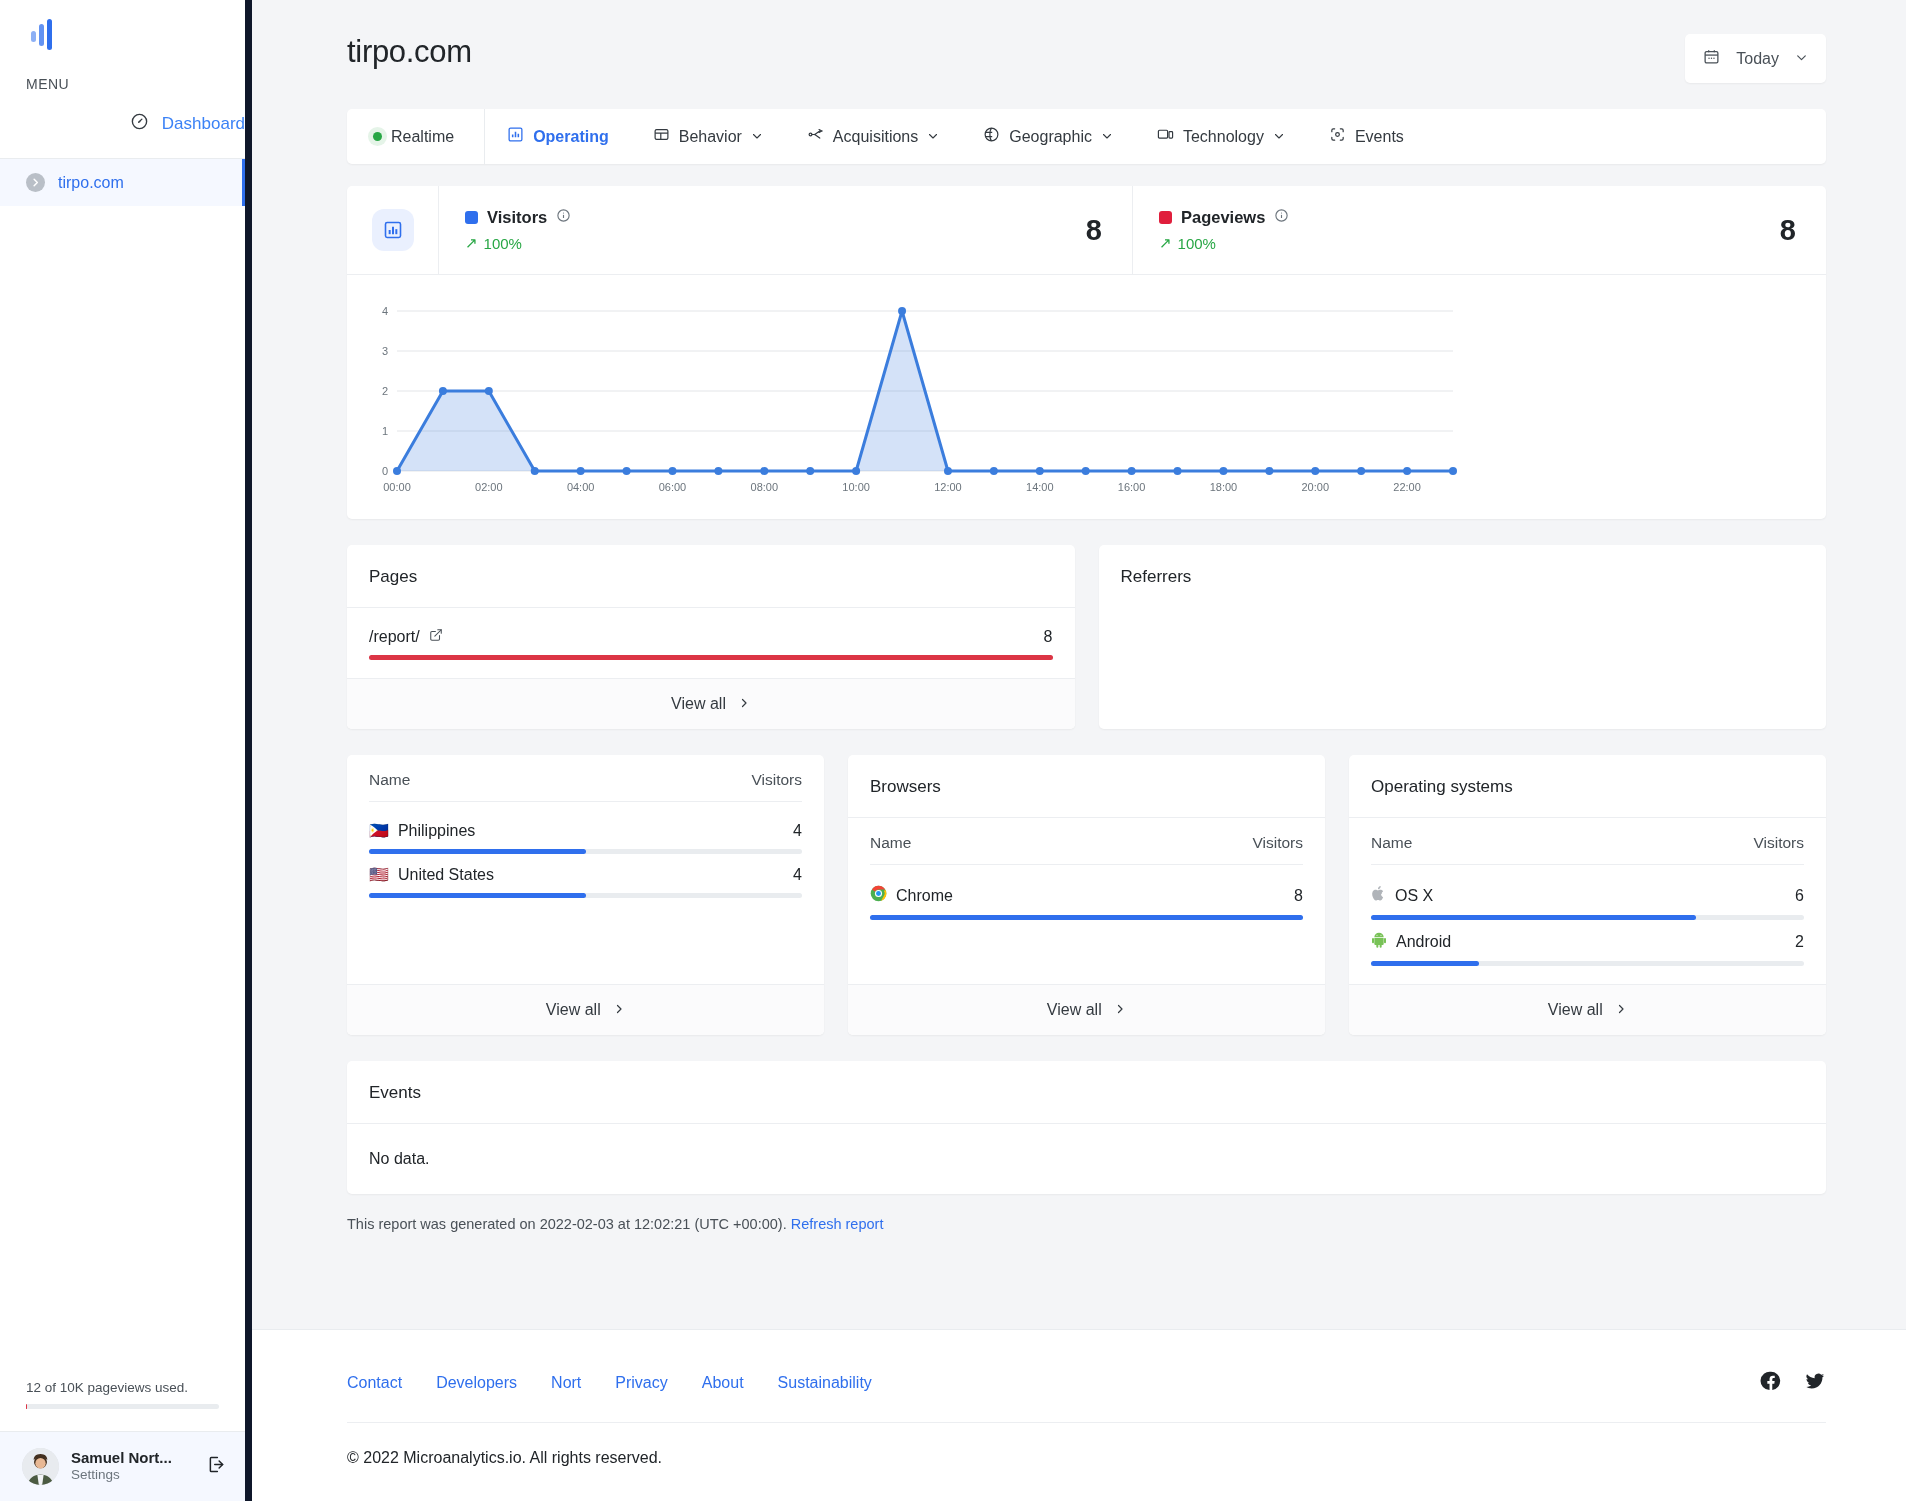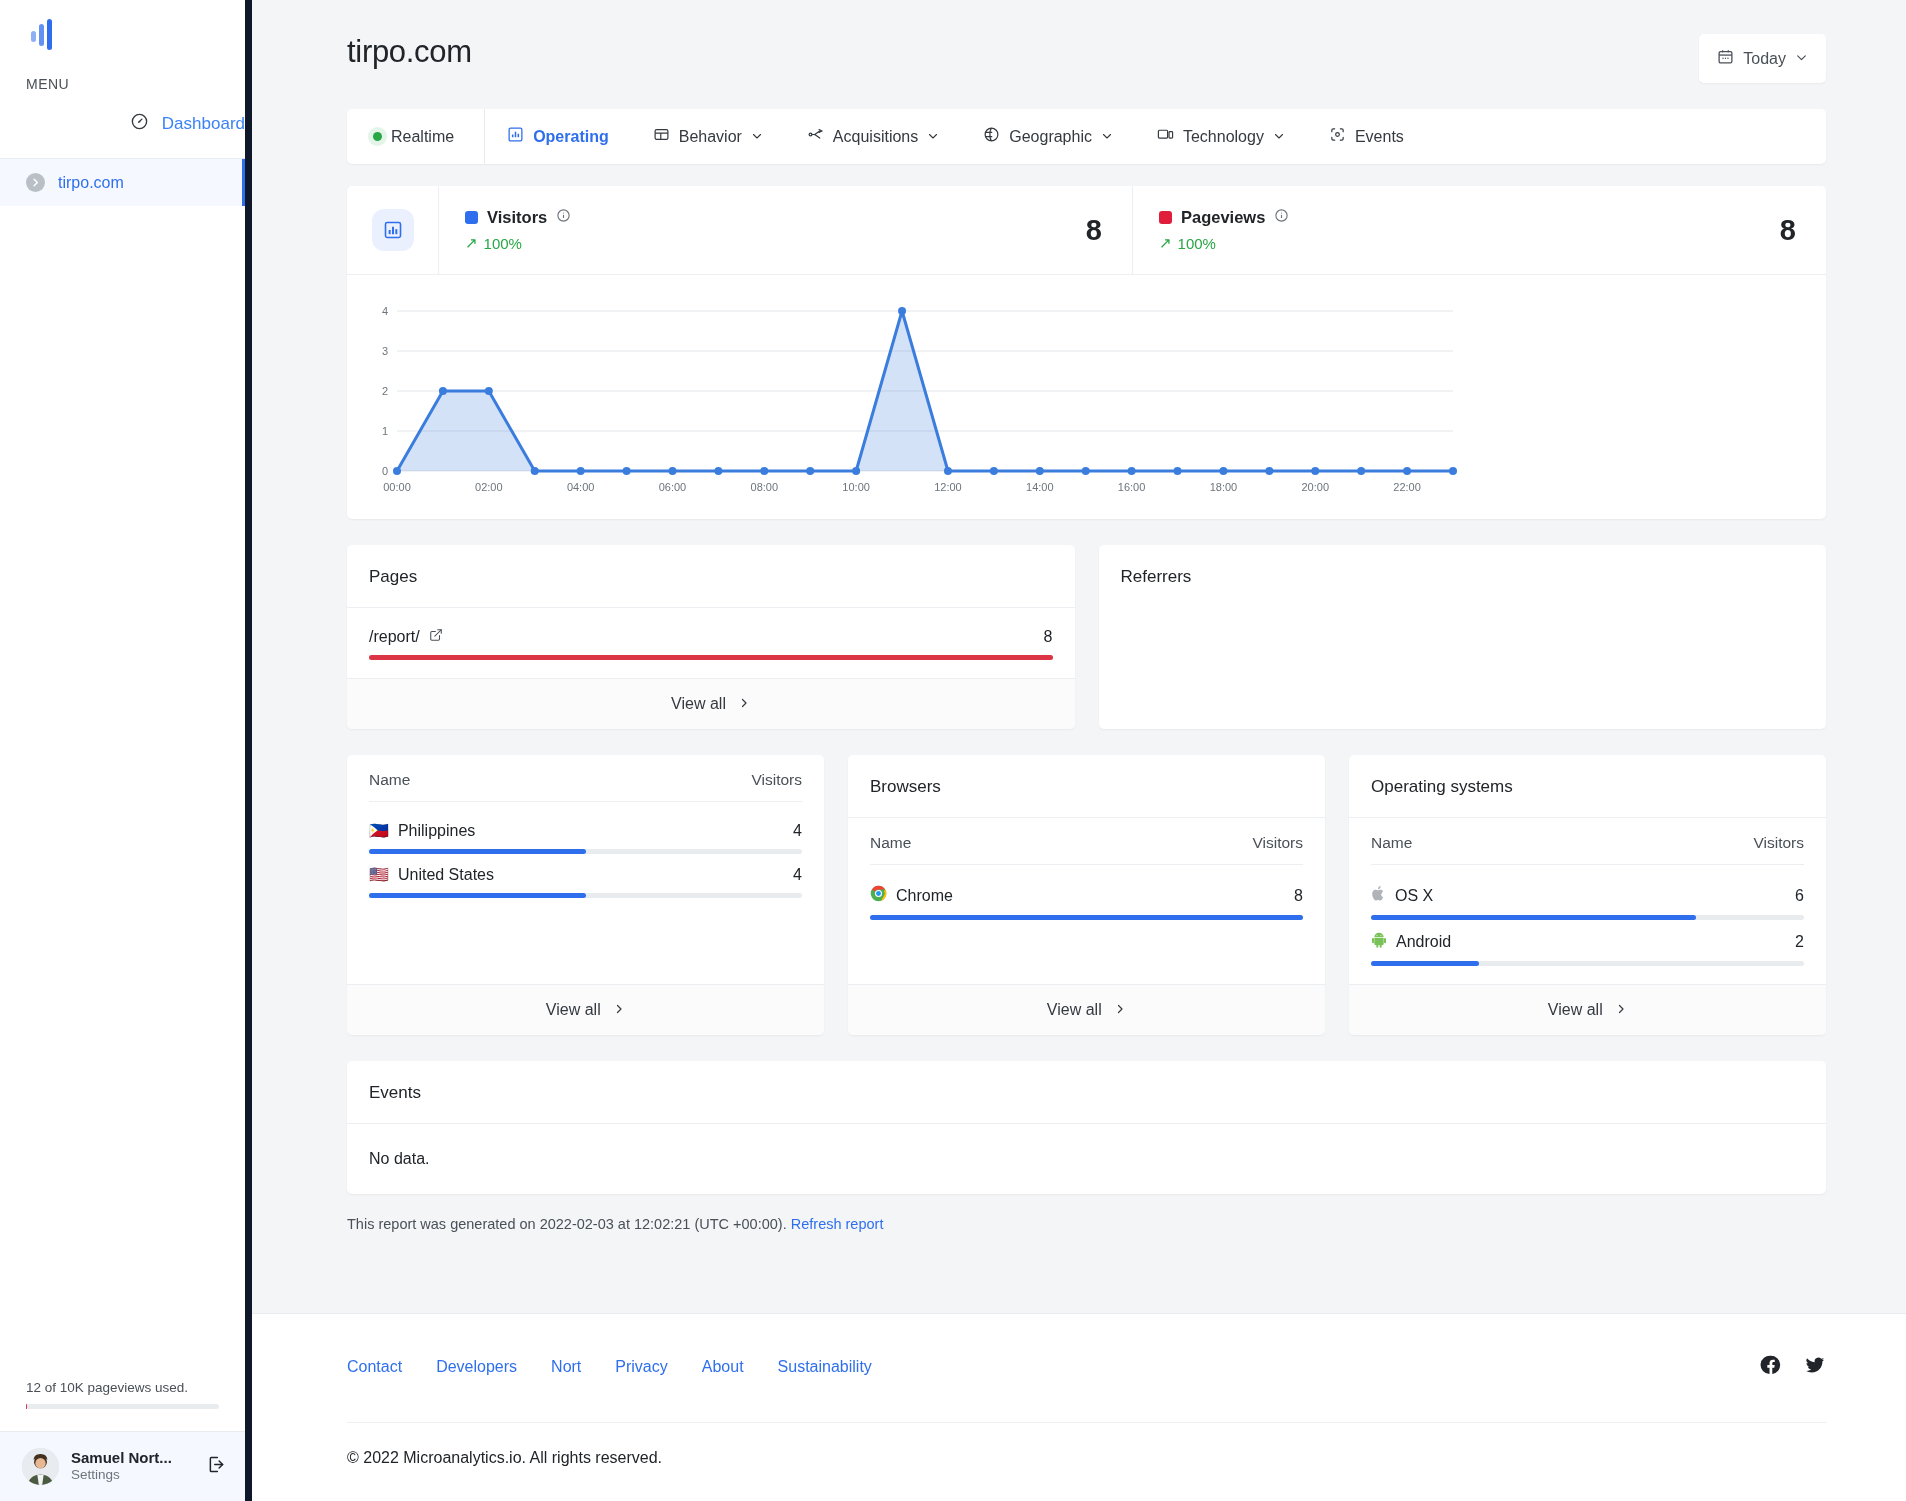--- a/index.html
+++ b/index.html
@@ -71,21 +71,21 @@
   
   .main { flex: 1 1 auto; display: flex; flex-direction: column; overflow: hidden; }
   .content { padding: 0; background: #f4f5f7; flex: 1 1 auto; }
 
   .page-head {
     display: flex; align-items: flex-start; justify-content: space-between;
     padding: 34px 80px 0 95px;
   }
   .page-title { font-size: 31px; font-weight: 400; letter-spacing: -.3px; }
   .date-picker {
-    display: flex; align-items: center; gap: 9px;
+    display: flex; align-items: center; gap: 16px;
     background: #ffffff; border-radius: 5px;
     padding: 14px 18px; font-size: 16px; color: #495057;
     cursor: pointer; box-shadow: 0 1px 2px rgba(0,0,0,.05);
   }
 
   .tabs {
     display: flex; align-items: stretch;
     background: #ffffff; border-radius: 5px;
     margin: 26px 80px 0 95px;
     box-shadow: 0 1px 2px rgba(0,0,0,.05);
@@ -155,21 +155,21 @@
 
   .report-line {
     margin: 22px 80px 0 95px; font-size: 14.5px; color: #495057; padding-bottom: 30px;
   }
   .report-line a { color: #2f6fed; text-decoration: none; }
 
   .footer {
     background: #ffffff; border-top: 1px solid #e9ecef;
     padding: 40px 80px 34px 95px;
   }
-  .footer-top { display: flex; align-items: center; justify-content: space-between; padding-bottom: 42px; border-bottom: 1px solid #eceef1; }
+  .footer-top { display: flex; align-items: center; justify-content: space-between; padding-bottom: 26px; border-bottom: 1px solid #eceef1; }
   .footer-links { display: flex; gap: 34px; }
   .footer-links a { color: #2f6fed; text-decoration: none; font-size: 16px; cursor: pointer; }
   .socials { display: flex; gap: 22px; align-items: center; }
   .copyright { padding-top: 26px; font-size: 16px; color: #212529; }
 </style>
 </head>
 <body>
 
 <div class="app">
 

